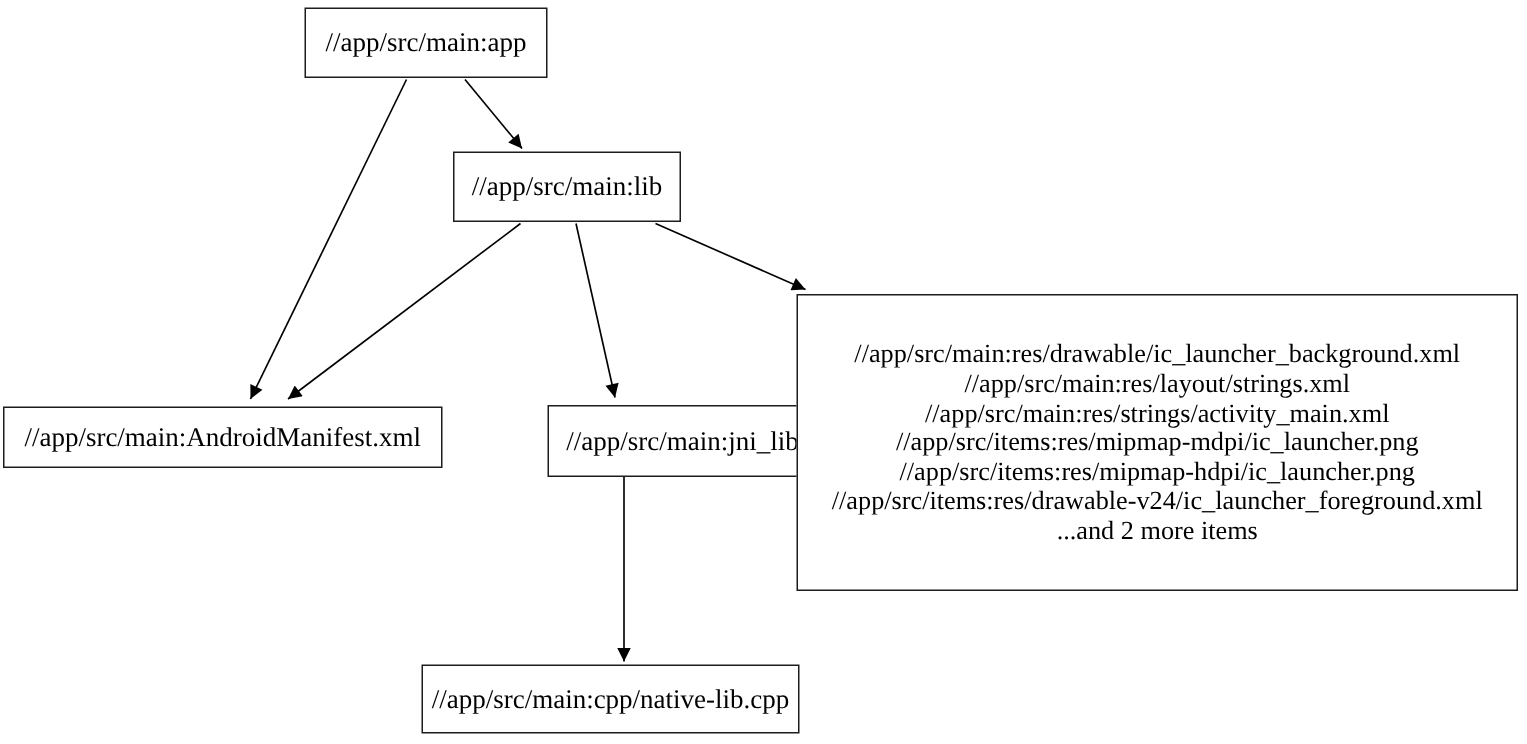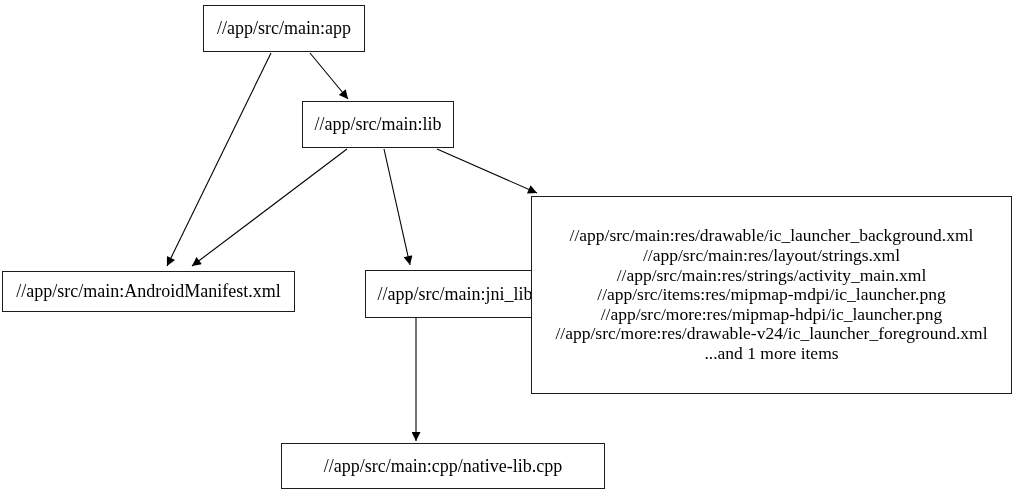--- a/index.html
+++ b/index.html
@@ -47,21 +47,21 @@
     text-align: center;
     line-height: 19.6px;
     font-size: 17.5px;
   }
   
   #node-app      { left: 203px; top: 5px;   width: 162px; height: 47px; }
   #node-lib      { left: 302px; top: 101px; width: 152px; height: 47px; }
   #node-manifest { left: 2px;   top: 271px; width: 293px; height: 41px; }
   #node-jni-lib  { left: 325px; top: 270px; width: 180px; height: 48px; margin-left: 40px; }
   #node-res      { left: 531px; top: 196px; width: 481px; height: 198px; }
-  #node-native   { left: 281px; top: 443px; width: 324px; height: 46px; }
+  #node-native   { left: 281px; top: 443px; width: 252px; height: 46px; }
 </style>
 </head>
 <body>
 
 <div class="canvas">
 
   <svg class="edges-layer" width="1018" height="496" viewBox="0 0 1018 496">
     <defs>
       <marker id="arrow" viewBox="0 0 10 10" refX="10" refY="5" markerWidth="11" markerHeight="9" markerUnits="userSpaceOnUse" orient="auto">
         <path d="M0,0 L10,5 L0,10 z" fill="#000000"></path>
@@ -89,22 +89,22 @@
 
   <div class="node" id="node-jni-lib">
     <span>//app/src/main:jni_lib</span>
   </div>
 
   <div class="node multiline" id="node-res">
     <span class="line">//app/src/main:res/drawable/ic_launcher_background.xml</span>
     <span class="line">//app/src/main:res/layout/strings.xml</span>
     <span class="line">//app/src/main:res/strings/activity_main.xml</span>
     <span class="line">//app/src/items:res/mipmap-mdpi/ic_launcher.png</span>
-    <span class="line">//app/src/more:res/mipmap-hdpi/ic_launcher.png</span>
-    <span class="line">//app/src/more:res/drawable-v24/ic_launcher_foreground.xml</span>
-    <span class="line">...and 1 more items</span>
+    <span class="line">//app/src/items:res/mipmap-hdpi/ic_launcher.png</span>
+    <span class="line">//app/src/items:res/drawable-v24/ic_launcher_foreground.xml</span>
+    <span class="line">...and 2 more items</span>
   </div>
 
   <div class="node" id="node-native">
     <span>//app/src/main:cpp/native-lib.cpp</span>
   </div>
 
 </div>
 
 </body></html>

